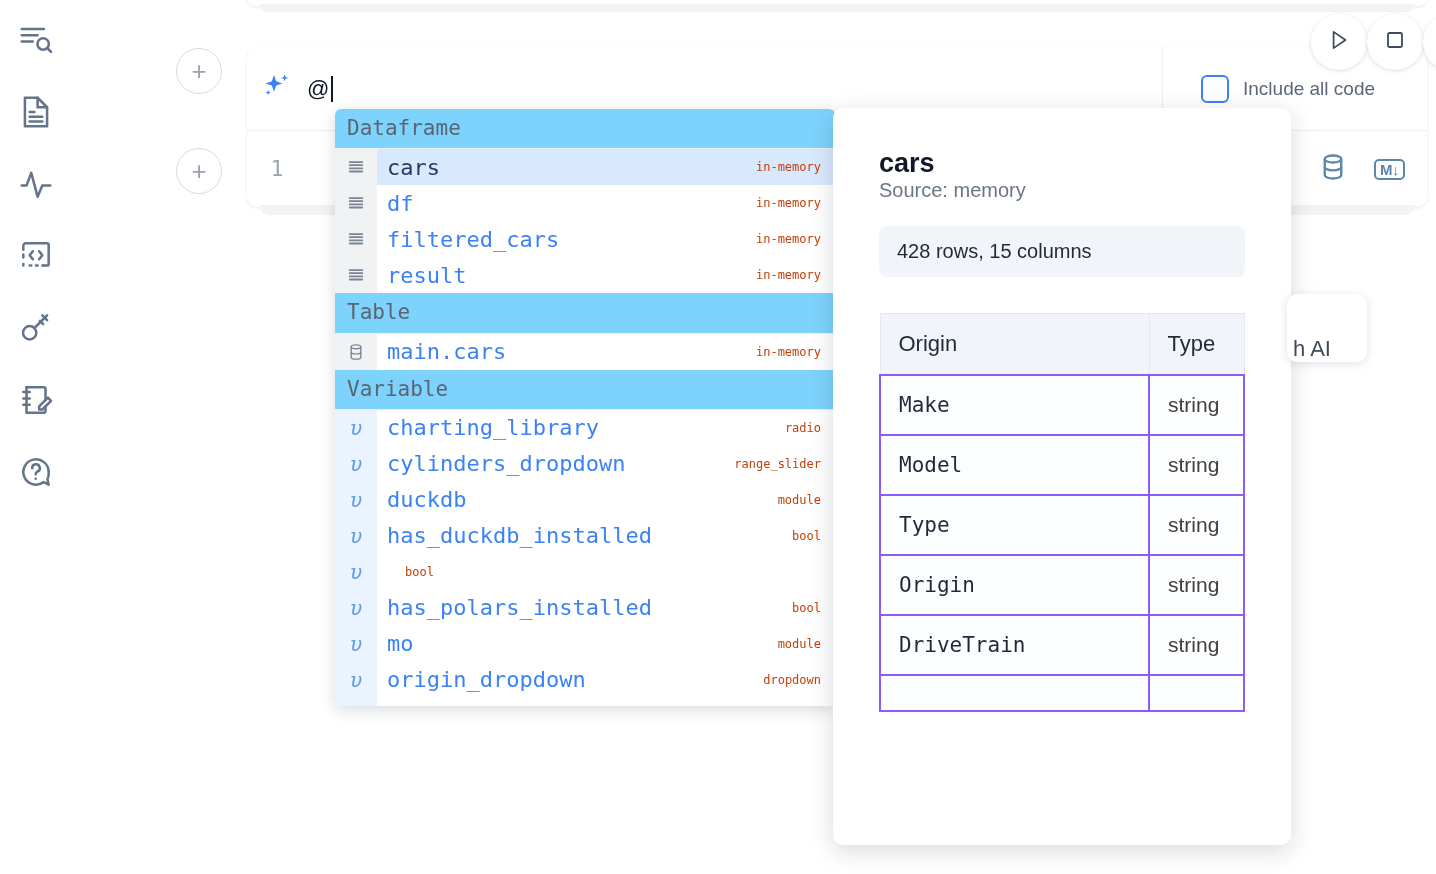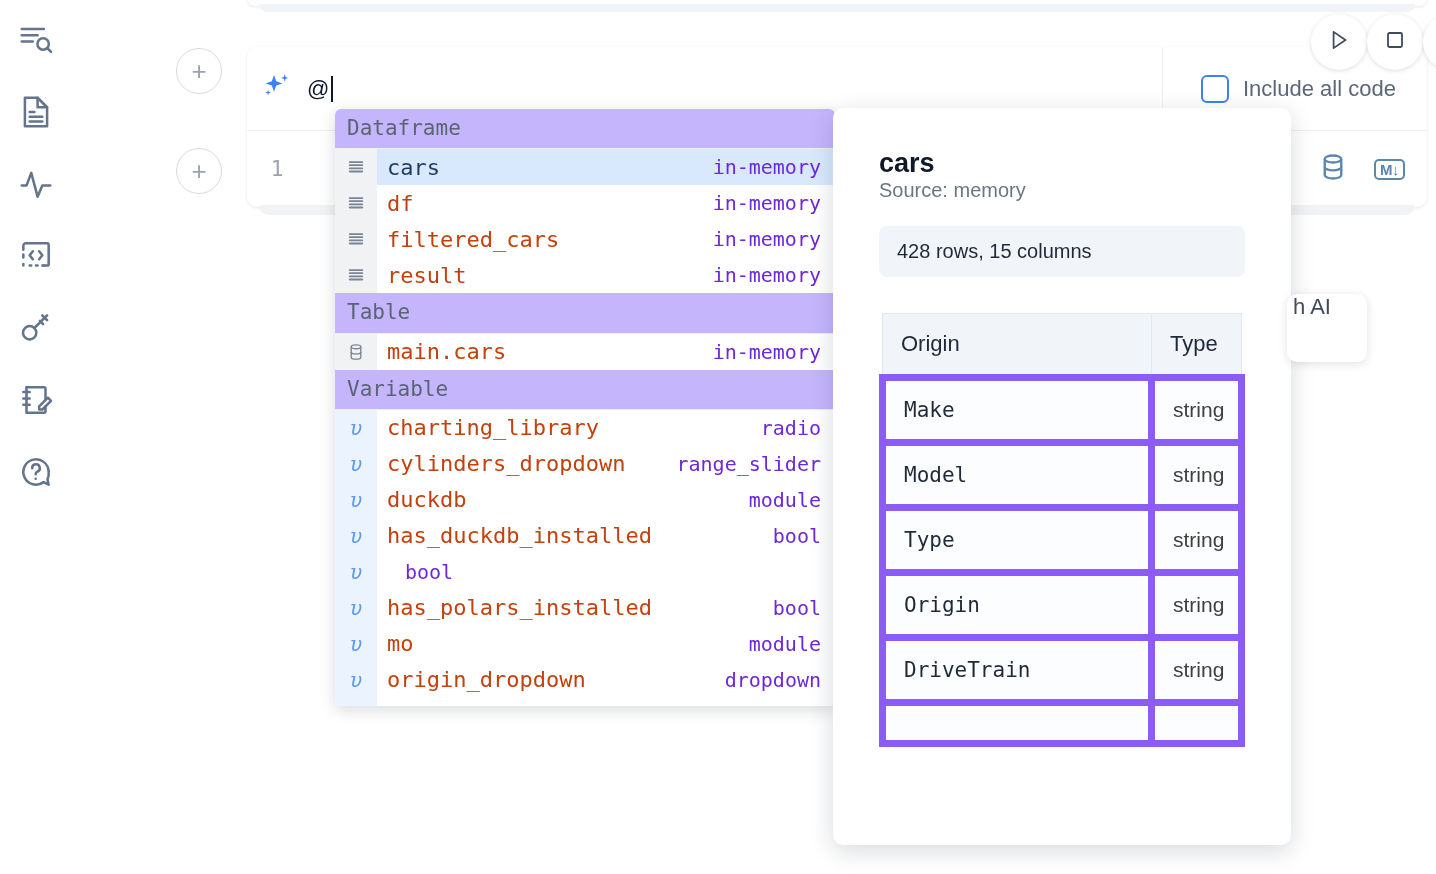--- a/index.html
+++ b/index.html
@@ -68,21 +68,21 @@
   .ai-right{
     position:absolute;right:0;top:0;height:83px;width:265px;
     border-left:1px solid #eceff3;
     display:flex;align-items:center;padding-left:38px;box-sizing:border-box;
   }
   .chk{
     width:28px;height:28px;border:2px solid #3b82f6;border-radius:6px;
     background:#fff;box-sizing:border-box;cursor:pointer;flex:none;
   }
   .chk-label{
-    margin-left:14px;font-size:22px;color:#5b6779;white-space:nowrap;
+    margin-left:14px;font-size:19px;color:#5b6779;white-space:nowrap;
   }
   .code-row{
     height:76px;display:flex;align-items:center;position:relative;
   }
   .gutter-num{
     width:60px;text-align:center;font-size:21px;color:#9aa3af;
     font-family:"DejaVu Sans Mono","Liberation Mono",monospace;
   }
   .code-right-icons{
     position:absolute;right:22px;top:0;height:76px;
@@ -115,43 +115,43 @@
 
   
   .ac{
     position:absolute;left:335px;top:109px;width:500px;height:597px;
     background:#ffffff;border-radius:6px;
     box-shadow:0 4px 16px rgba(15,23,42,.16);
     overflow:hidden;
     font-family:"DejaVu Sans Mono","Liberation Mono",monospace;
   }
   .ac-group{
-    background:#c4b5fd;color:#5b6472;font-size:21px;
+    background:#7dd3fc;color:#5b6472;font-size:21px;
     padding:6px 0 6px 12px;line-height:1.3;
     border-bottom:1px solid #eceff3;
   }
   .ac-item{
     display:flex;align-items:center;height:36px;cursor:pointer;
     background:#ffffff;
   }
   .ac-item.sel .ac-name-wrap{background:#d9e9fd;}
   .ac-icon{
     width:42px;height:36px;flex:none;
     display:flex;align-items:center;justify-content:center;
     background:#f1f2f4;color:#7b8495;
   }
   .ac-item.var .ac-icon{background:#eaf3fe;color:#5b9bf0;font-style:italic;font-size:20px;}
   .ac-name-wrap{
     flex:1;display:flex;align-items:center;justify-content:space-between;
     height:36px;padding:0 14px 0 10px;box-sizing:border-box;
     overflow:hidden;white-space:nowrap;
   }
-  .ac-name{font-size:22px;color:#c2410c;}
+  .ac-name{font-size:22px;color:#3b82f6;}
   .ac-item.sel .ac-name{color:#1e3a5f;}
-  .ac-type{font-size:20px;color:#6d28d9;margin-left:18px;}
+  .ac-type{font-size:12px;color:#c2410c;margin-left:18px;}
 
   
   .detail{
     position:absolute;left:833px;top:108px;width:458px;height:737px;
     background:#ffffff;border-radius:10px;
     box-shadow:0 6px 24px rgba(15,23,42,.16);
     overflow:hidden;
   }
   .detail-inner{padding:40px 46px 0 46px;}
   .detail-title{font-size:27px;font-weight:bold;color:#111827;margin:0;}
@@ -163,35 +163,35 @@
   .dt{
     margin-top:36px;width:366px;border-collapse:collapse;
     table-layout:fixed;
   }
   .dt th{
     background:#f1f4f8;border:1px solid #e2e8f0;
     text-align:left;font-weight:normal;font-size:22px;color:#1f2937;
     padding:17px 18px;
   }
   .dt td{
-    border:7px solid #8b5cf6;padding:17px 18px;font-size:21px;
+    border:2px solid #8b5cf6;padding:17px 18px;font-size:21px;
     background:#fcfdfe;
   }
   .dt td.c-col{
     font-family:"DejaVu Sans Mono","Liberation Mono",monospace;color:#1f2937;
   }
   .dt td.c-type{color:#404040;}
   .dt th.h-col{width:232px;}
 
   
   .hint-card{
     position:absolute;left:1287px;top:294px;width:80px;height:68px;
     background:#ffffff;border-radius:10px;
     box-shadow:0 2px 10px rgba(15,23,42,.13);
-    display:flex;align-items:flex-start;
+    display:flex;align-items:flex-end;
     font-size:22px;color:#3f4a5c;padding-left:6px;box-sizing:border-box;
     overflow:hidden;
   }
 </style>
 </head>
 <body>
 
 <div class="rail">
   <div class="rail-btn">
     <span>

